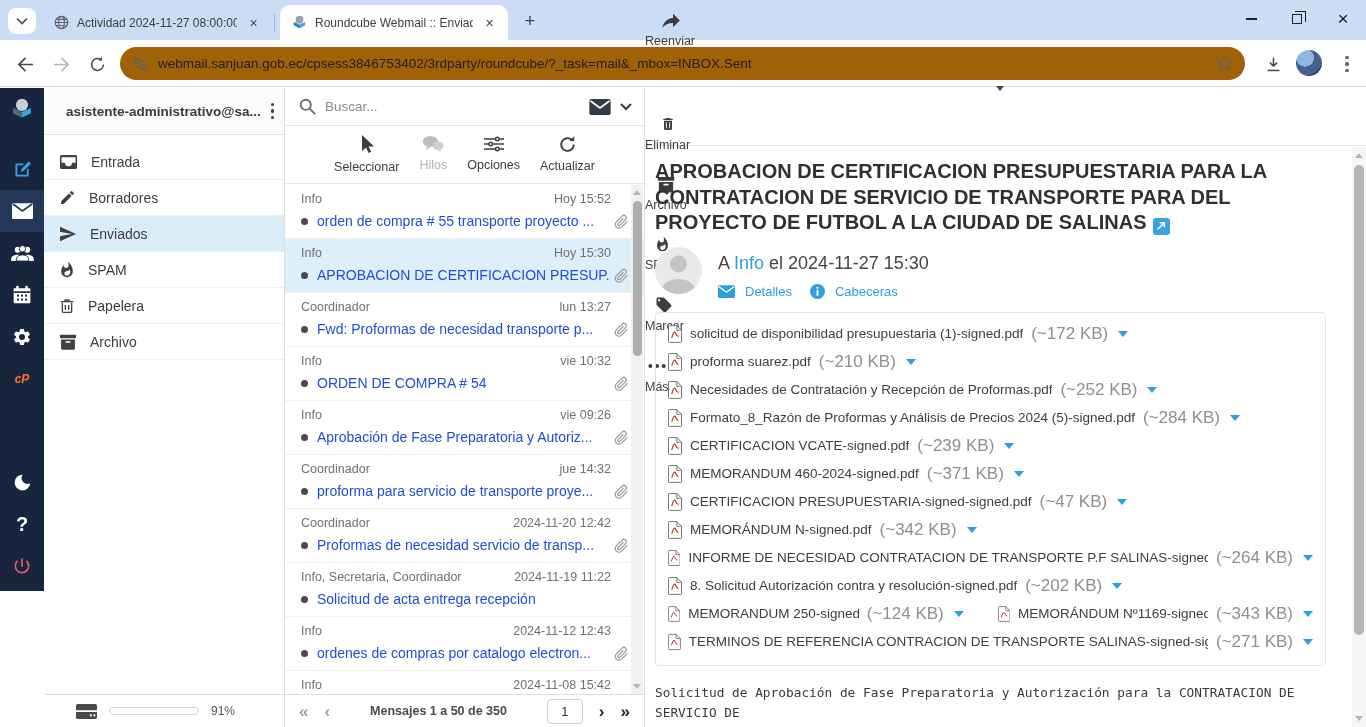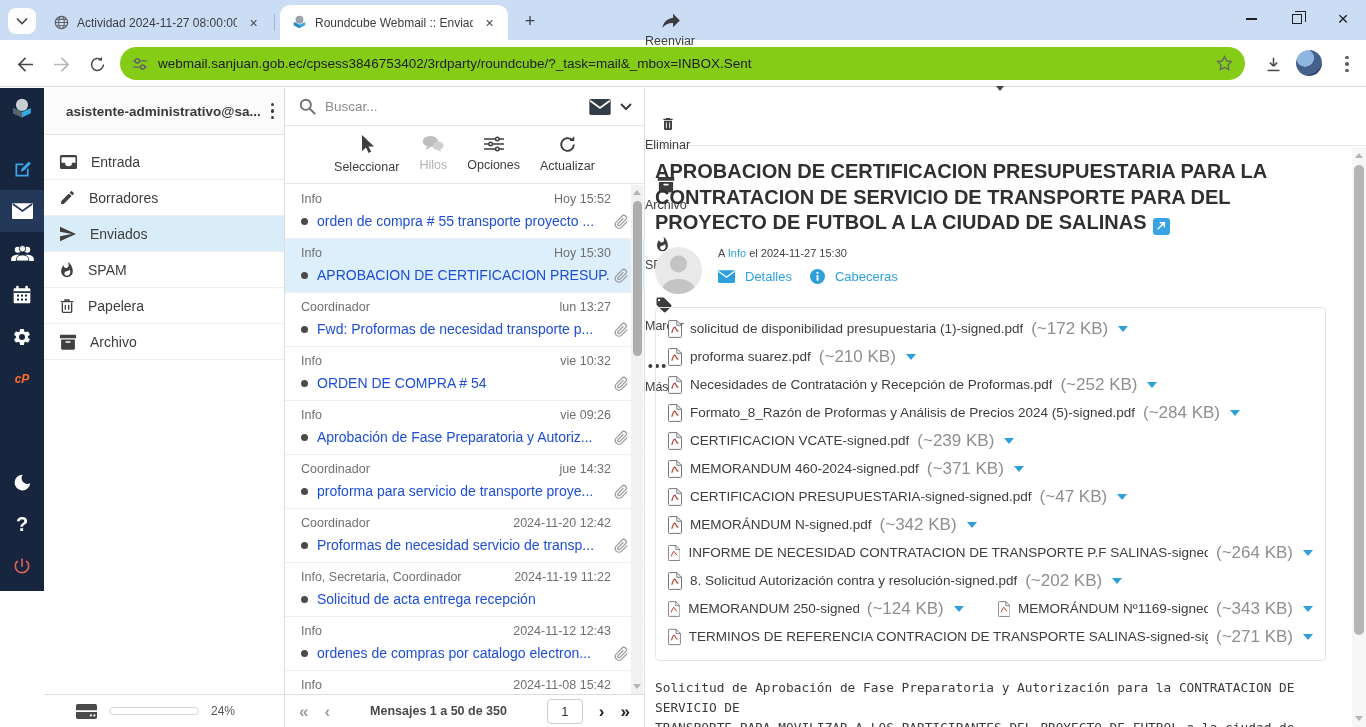--- a/index.html
+++ b/index.html
@@ -14,21 +14,21 @@
   .tab.active { left:280px; width:228px; background:#fff; border-radius:10px 10px 0 0; }
   .tab-title { flex:1; white-space:nowrap; overflow:hidden; }
   .tab-close { width:17px; height:17px; border-radius:50%; display:flex; align-items:center; justify-content:center; font-size:14px; color:#44474c; cursor:pointer; flex:none; }
   .newtab { position:absolute; left:518px; top:9px; width:24px; height:24px; font-size:18px; color:#3c4043; display:flex; align-items:center; justify-content:center; cursor:pointer; }
   .wctrl { position:absolute; top:0; width:46px; height:38px; display:flex; align-items:center; justify-content:center; cursor:pointer; color:#202124; }
   .min-bar { width:11px; height:1.5px; background:#202124; }
   .max-box { width:10px; height:10px; border:1.2px solid #202124; position:relative; background:#cbdcf5; }
   .max-box::before { content:""; position:absolute; left:2px; top:-4px; width:10px; height:10px; border:1.2px solid #202124; border-left:none; border-bottom:none; }
   #toolbar { position:absolute; left:0; top:40px; width:1366px; height:47px; background:#fff; border-bottom:1px solid #d8dce1; }
   .navbtn { position:absolute; top:9px; width:30px; height:30px; display:flex; align-items:center; justify-content:center; border-radius:50%; cursor:pointer; }
-  #omnibox { position:absolute; left:120px; top:7px; width:1125px; height:33px; background:#84cc16; border-radius:17px; display:flex; align-items:center; padding:0 12px; gap:10px; }
+  #omnibox { position:absolute; left:120px; top:7px; width:1125px; height:33px; background:#a16207; border-radius:17px; display:flex; align-items:center; padding:0 12px; gap:10px; }
   #omnibox .url { font-size:13.5px; color:#202124; flex:1; white-space:nowrap; overflow:hidden; }
   .avatar-chrome { position:absolute; left:1296px; top:10px; width:26px; height:26px; border-radius:50%; background:radial-gradient(circle at 35% 30%, #8fb6e0 0 35%, #44618c 36% 70%, #2e4668 71%); cursor:pointer; }
   .kebab { display:flex; flex-direction:column; gap:3px; align-items:center; cursor:pointer; }
   .kebab i { width:3.4px; height:3.4px; border-radius:50%; background:#5f6368; display:block; }
 
   
   #app { position:absolute; left:0; top:88px; width:1366px; height:639px; }
   #rail { position:absolute; left:0; top:0; width:44px; height:503px; background:#17263e; }
   .rail-btn { width:44px; height:42px; display:flex; align-items:center; justify-content:center; cursor:pointer; }
   .rail-active { background:#24395a; }
@@ -77,21 +77,21 @@
   
   #mail { position:absolute; left:645px; top:0; width:721px; height:639px; background:#fff; }
   #mail-toolbar { height:58px; display:flex; align-items:flex-start; justify-content:center; gap:24px; padding-top:9px; border-bottom:1px solid #e6e6e6;flex-direction:column; }
   .caret { width:0; height:0; border-left:4.5px solid transparent; border-right:4.5px solid transparent; border-top:5.5px solid #444; }
   .tb-caret { align-self:center; margin:14px 0 0 -12px; cursor:pointer; }
   #mail-body { position:absolute; left:0; top:59px; width:707px; height:580px; padding:12px 26px 0 10px; overflow:hidden; }
   #subject { font-size:20px; font-weight:bold; color:#303030; line-height:25.5px; }
   .extlink { display:inline-flex; width:17px; height:17px; background:#3aa3e3; border-radius:3px; align-items:center; justify-content:center; vertical-align:-2px; margin-left:6px; cursor:pointer; }
   #meta { display:flex; margin-top:11px; gap:16px; }
   .avatar-mail { width:47px; height:47px; border-radius:50%; background:#e9e9e9; overflow:hidden; position:relative; flex:none; }
-  .meta-line1 { font-size:11px; color:#444; }
+  .meta-line1 { font-size:18px; color:#444; margin-top:6px; }
   .link-blue { color:#2da0dc; cursor:pointer; }
   .meta-line2 { display:flex; gap:18px; margin-top:10px; }
   .meta-act { display:flex; align-items:center; gap:10px; font-size:13px; color:#2da0dc; cursor:pointer; }
   #attach-box { border:1px solid #e4e4e4; border-radius:4px; margin-top:13px; padding:7px 12px 9px; }
   .att-row { display:flex; align-items:center; height:28px; gap:34px; }
   .att { display:flex; align-items:center; gap:8px; cursor:pointer; min-width:0; }
   .att .nm { font-size:13.5px; color:#3d3d3d; white-space:nowrap; overflow:hidden; }
   .att .sz { font-size:17px; color:#8f8f8f; white-space:nowrap; }
   .att .caret { border-top-color:#2da0dc; border-left-width:5px; border-right-width:5px; border-top-width:6px; margin-left:2px; }
   #body-text { margin-top:17px; font-family:"DejaVu Sans Mono", monospace; font-size:12.8px; color:#3a3a3a; line-height:20px; }
@@ -301,21 +301,21 @@
       </div>
     </div>
     <div id="quota-bar">
       <svg width="21" height="15" viewBox="0 0 24 17">
           <path fill="#4a4a4a" d="M2 0h20a2 2 0 0 1 2 2v5H0V2a2 2 0 0 1 2-2z"></path>
           <path fill="#4a4a4a" d="M0 9h24v6a2 2 0 0 1-2 2H2a2 2 0 0 1-2-2z"></path>
           <circle cx="17" cy="13" r="1.3" fill="#fff"></circle>
           <circle cx="21" cy="13" r="1.3" fill="#fff"></circle>
         </svg>
       <span class="quota-track"><span class="quota-fill" style="width:27%;"></span></span>
-      <span class="quota-text">24%</span>
+      <span class="quota-text">91%</span>
     </div>
   </div>
 
   <div id="list">
     <div id="search-row">
       <svg width="17" height="17" viewBox="0 0 20 20">
           <circle cx="8" cy="8" r="6" fill="none" stroke="#6f6f6f" stroke-width="2.2"></circle>
           <path d="M12.5 12.5L19 19" stroke="#6f6f6f" stroke-width="2.4"></path>
         </svg>
       <input type="text" placeholder="Buscar..." style="">

